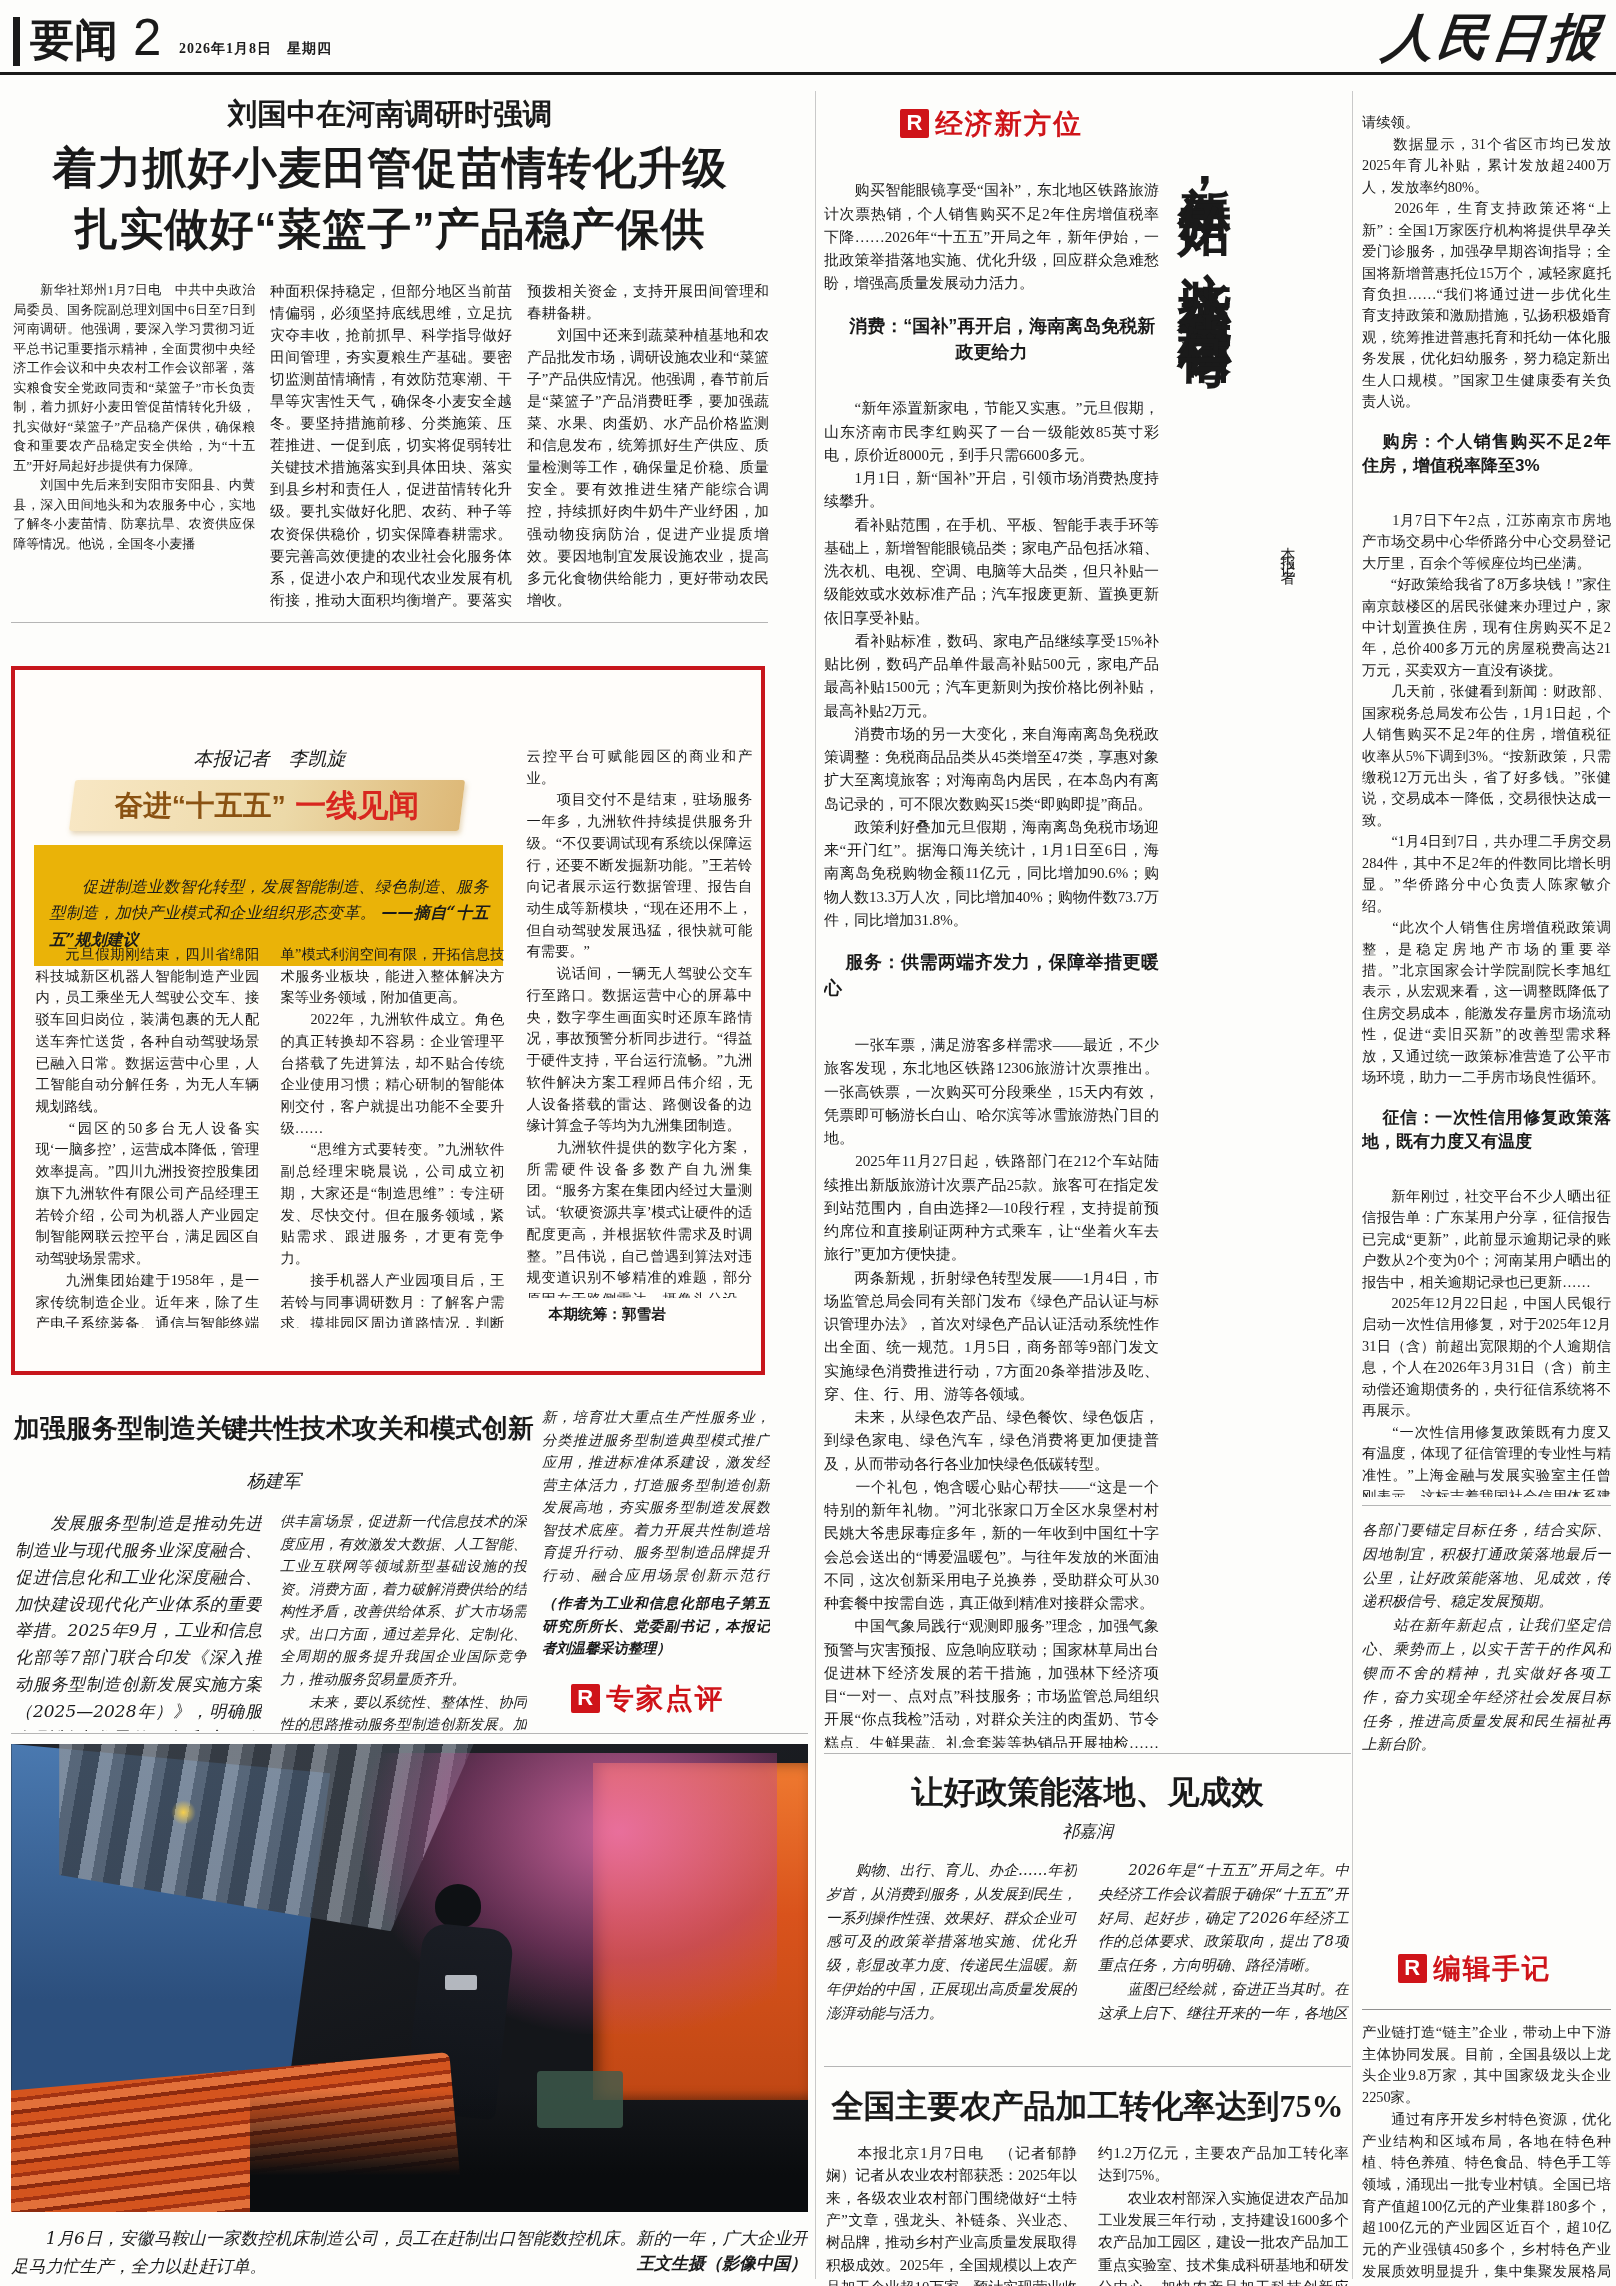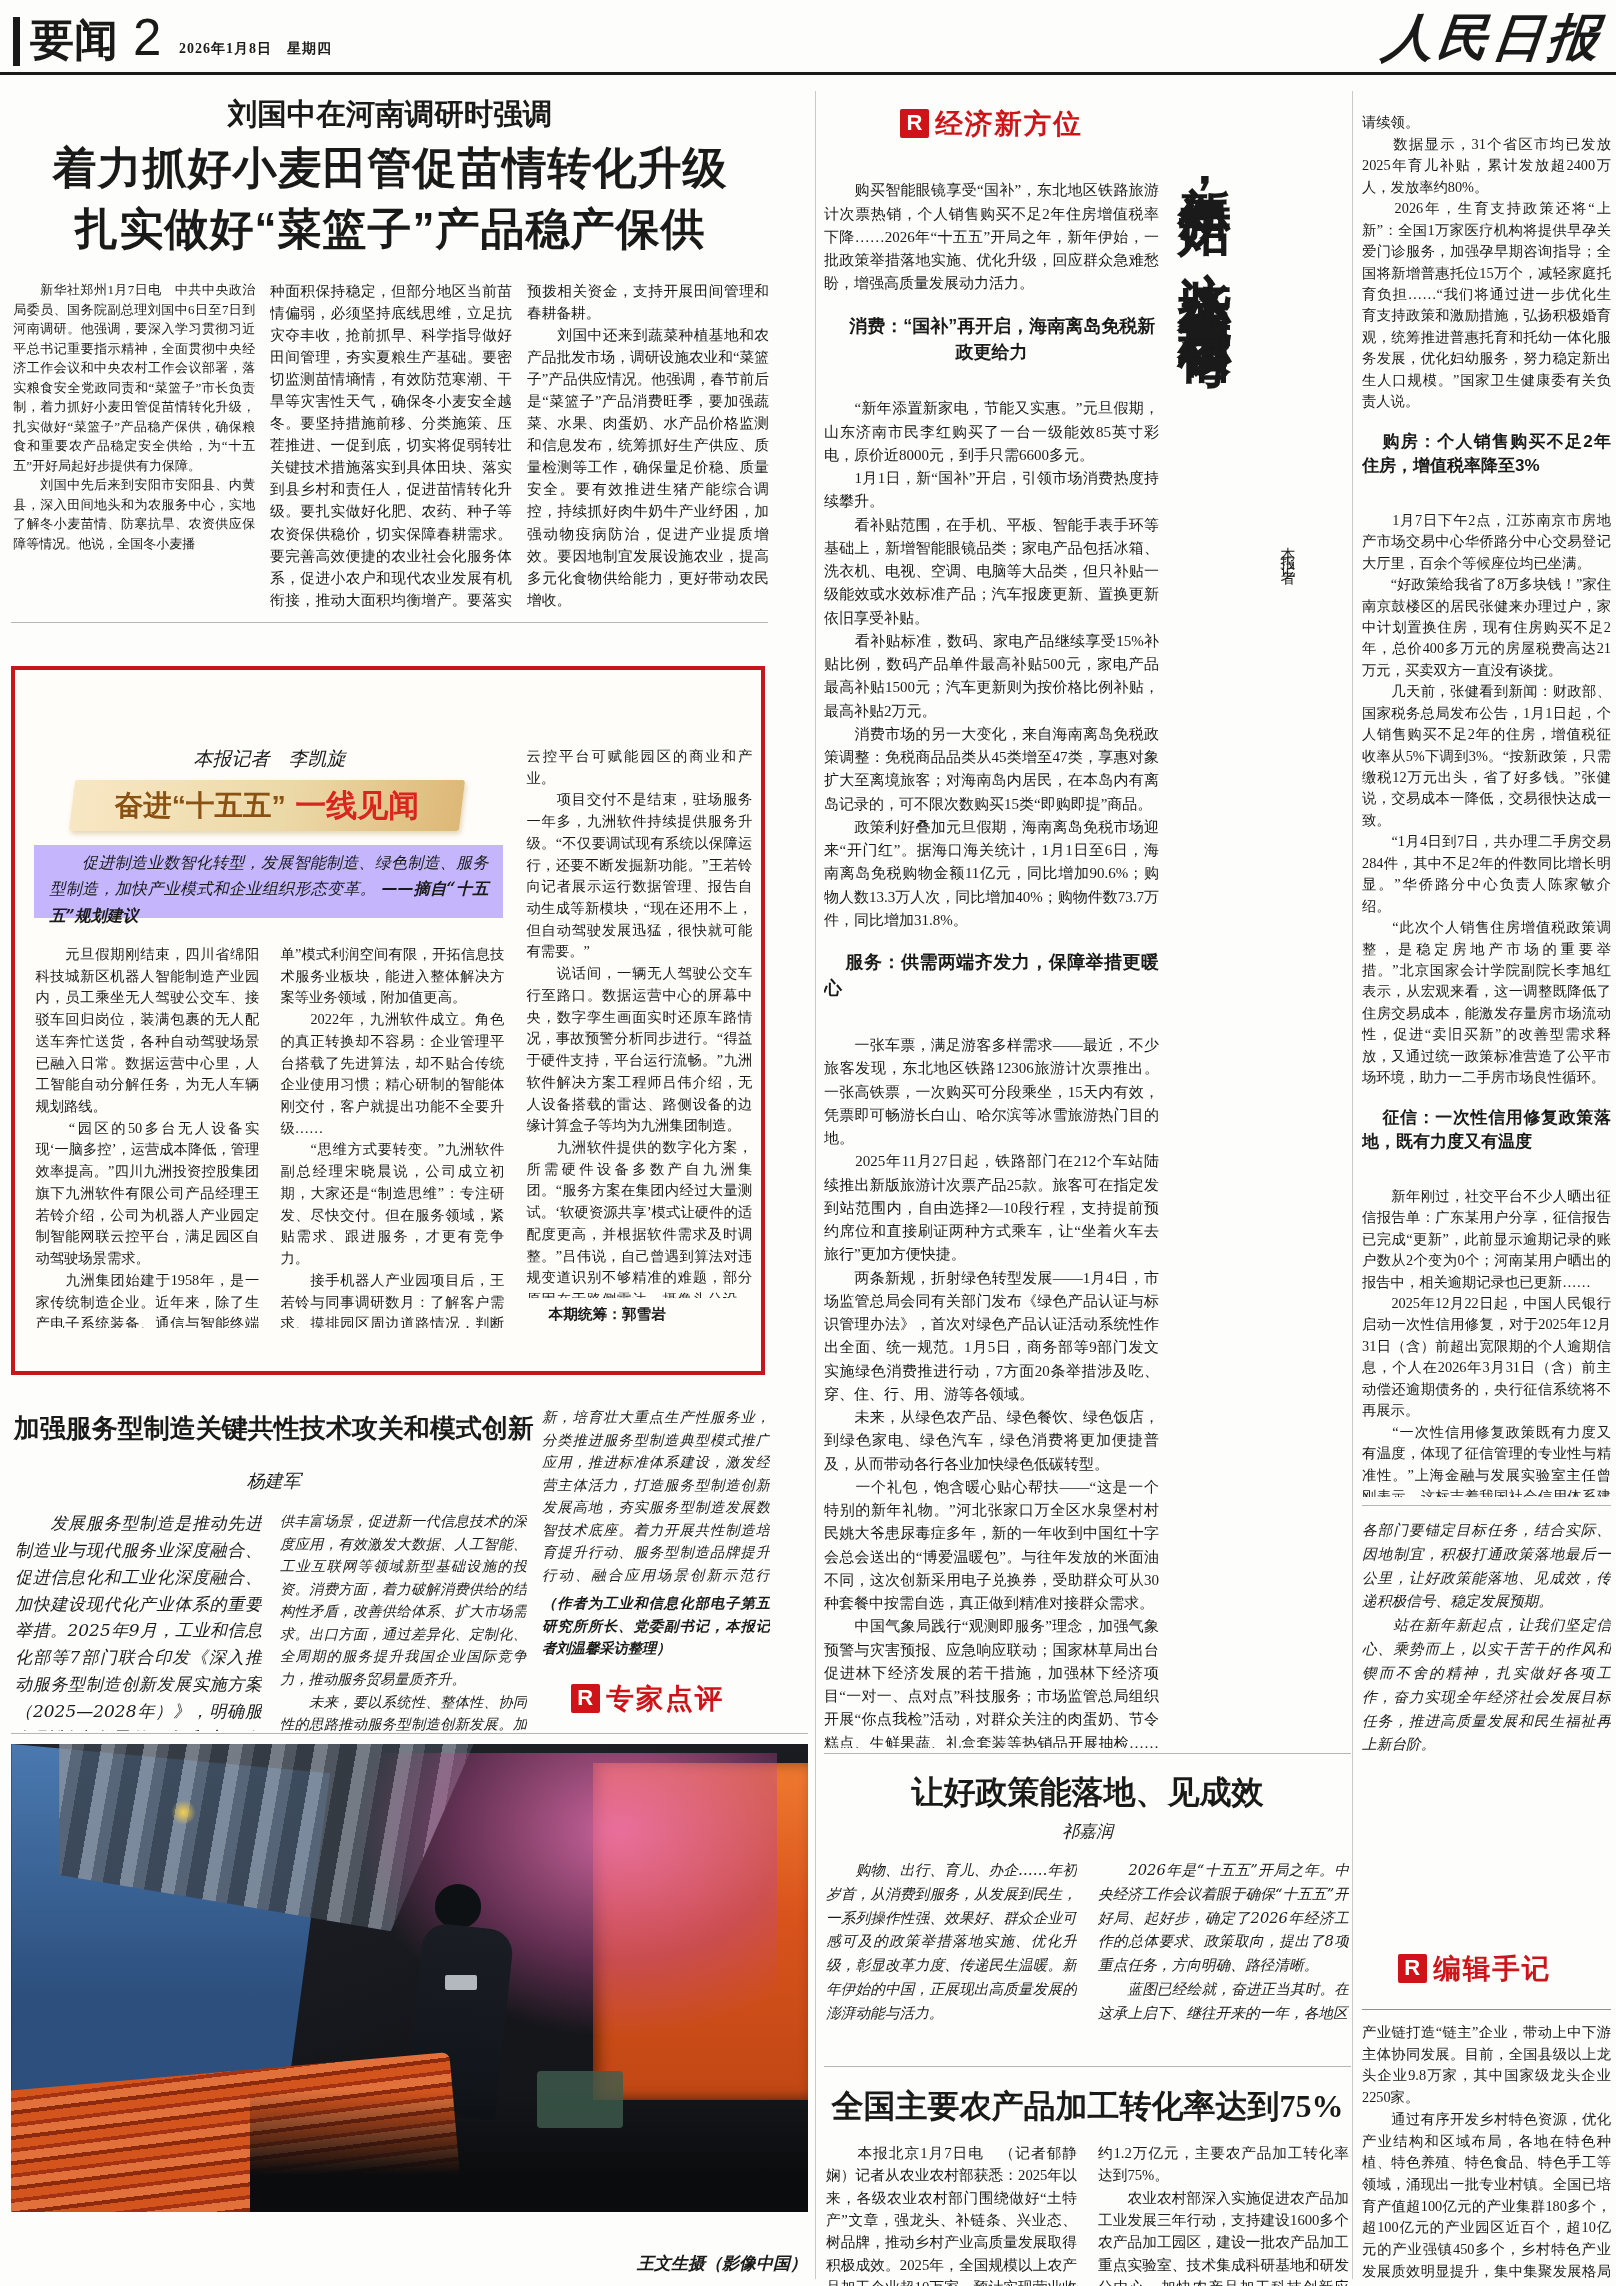--- a/index.html
+++ b/index.html
@@ -51,21 +51,21 @@
   <div class="abs" style="left:11.4px;top:666px;width:746px;height:701px;border:4.8px solid #c7161c;background:#fffdfa;">
     <div class="abs kai ctr" style="left:19px;top:76px;width:470px;font-size:19px;">本报记者　李凯旋</div>
 
     <div class="abs" style="left:57px;top:110px;width:390px;height:51px;background:linear-gradient(97deg,#f8e7c4,#ecd9a8 55%,#ddb877);transform:skewX(-7deg);border-radius:2.9px;box-shadow:1.9px 2.9px 5.7px rgba(180,140,60,.35);">
       <div style="transform:skewX(7deg);display:flex;align-items:center;justify-content:center;height:100%;gap:9.5px;">
         <span class="hei bold" style="font-size:28.5px;color:#8a5212;">奋进“十五五”</span>
         <span class="hei bold" style="font-size:31px;color:#d8261f;">一线见闻</span>
       </div>
     </div>
 
-    <div class="abs kai" style="left:19px;top:175px;width:439px;height:63px;background:#c4b5fd;padding:5px 15px;font-size:16px;line-height:1.65;text-align:justify;">
+    <div class="abs kai" style="left:19px;top:175px;width:439px;height:63px;background:#eab308;padding:29px 15px;font-size:16px;line-height:1.65;text-align:justify;">
       <span>　　促进制造业数智化转型，发展智能制造、绿色制造、服务型制造，加快产业模式和企业组织形态变革。</span>
       <b>——摘自“十五五”规划建议</b>
     </div>
 
     <div class="abs song just" style="left:20px;top:274px;width:224px;height:384px;font-size:14.3px;line-height:1.52;">　　元旦假期刚结束，四川省绵阳科技城新区机器人智能制造产业园内，员工乘坐无人驾驶公交车、接驳车回归岗位，装满包裹的无人配送车奔忙送货，各种自动驾驶场景已融入日常。数据运营中心里，人工智能自动分解任务，为无人车辆规划路线。
 　　“园区的50多台无人设备实现‘一脑多控’，运营成本降低，管理效率提高。”四川九洲投资控股集团旗下九洲软件有限公司产品经理王若铃介绍，公司为机器人产业园定制智能网联云控平台，满足园区自动驾驶场景需求。
 　　九洲集团始建于1958年，是一家传统制造企业。近年来，除了生产电子系统装备、通信与智能终端等硬件产品，还“生产”起自然灾害监测预警平台、生产管理系统等数字化方案与产品，拓展软件服务业务，发展服务型制造。
 　　为何拓展软件服务业务？
 　　“集团和许多客户在发展中都有数字化转型需求。”九洲集团战略发展部副部长杨志坤说，传统制造业的“接订</div>
     <div class="abs song just" style="left:265px;top:274px;width:224px;height:384px;font-size:14.3px;line-height:1.52;">单”模式利润空间有限，开拓信息技术服务业板块，能进入整体解决方案等业务领域，附加值更高。
@@ -105,20 +105,21 @@
     <div class="abs" style="left:47%;top:30%;width:143px;height:247px;">
       <div style="position:absolute;left:49px;top:0;width:46px;height:44px;background:#0e1114;border-radius:50% 50% 46% 46%;"></div>
       <div style="position:absolute;left:28.5px;top:42px;width:91px;height:190px;background:linear-gradient(180deg,#1a1d24,#101318);border-radius:25px 25px 7.6px 7.6px;transform:rotate(6deg);"></div>
       <div style="position:absolute;left:59px;top:91px;width:32px;height:15px;background:#cfd4da;border-radius:1.9px;opacity:.85;"></div>
     </div>
     <div class="abs" style="left:-2%;bottom:-4%;width:58%;height:34%;background:repeating-linear-gradient(178deg,#d4541e 0 8.6px,#a33312 8.6px 12.4px,#e2703a 12.4px 21px,#8c2a0e 21px 25px);transform:rotate(-5deg);border-radius:7.6px;"></div>
     <div class="abs" style="left:30%;bottom:0;width:70%;height:26%;background:linear-gradient(180deg,rgba(10,12,14,0),#0a0c0e 70%);"></div>
     <div class="abs" style="left:66%;bottom:18%;width:86px;height:57px;background:#3f5d4e;opacity:.8;border-radius:3.8px;"></div>
     <div class="abs" style="left:20%;top:12%;width:25px;height:25px;background:radial-gradient(circle,#f6cf4d,rgba(246,207,77,0) 70%);"></div>
   </div>
+  <div class="abs kai just" style="left:11.4px;top:2224px;width:797px;font-size:17px;line-height:1.65;">　　1月6日，安徽马鞍山一家数控机床制造公司，员工在赶制出口智能数控机床。新的一年，广大企业开足马力忙生产，全力以赴赶订单。</div>
   <div class="abs kai bold" style="left:533px;top:2252px;width:274px;text-align:right;font-size:17px;">王文生摄（影像中国）</div>
 
   <div class="abs vrule" style="left:815px;top:91px;width:1px;height:2188px;"></div>
   <div class="abs vrule" style="left:1352px;top:91px;width:1px;height:2188px;"></div>
 
   <div>
     <div class="abs rbadge" style="left:824px;top:105px;width:335px;justify-content:center;">
       <span class="rbox">R</span>
       <span class="btxt">经济新方位</span>
     </div>

